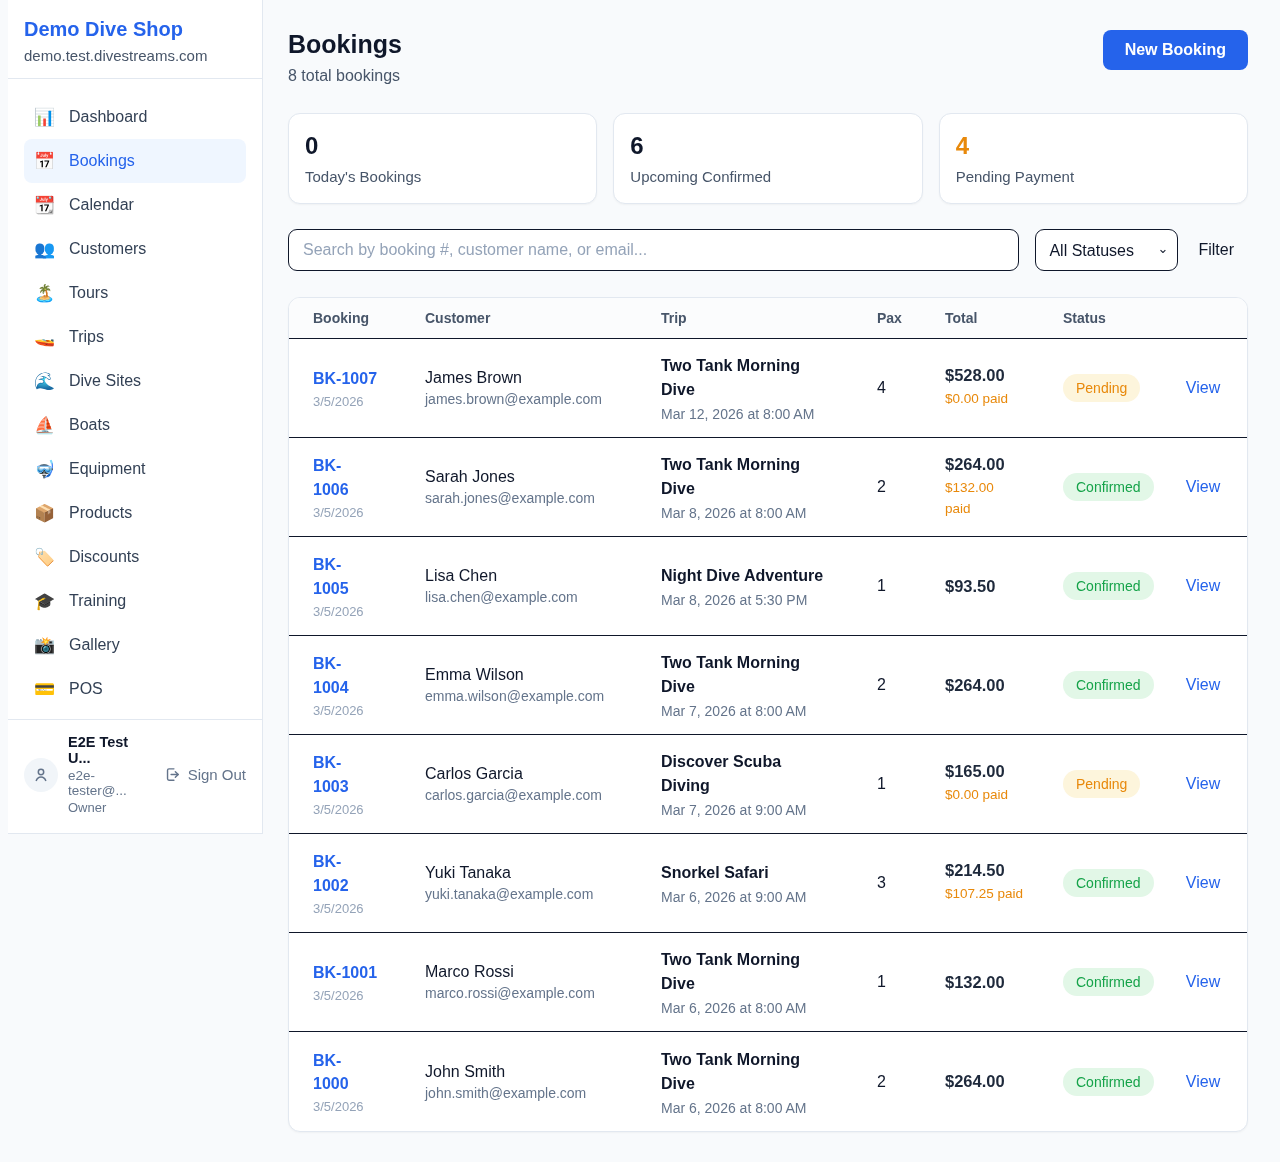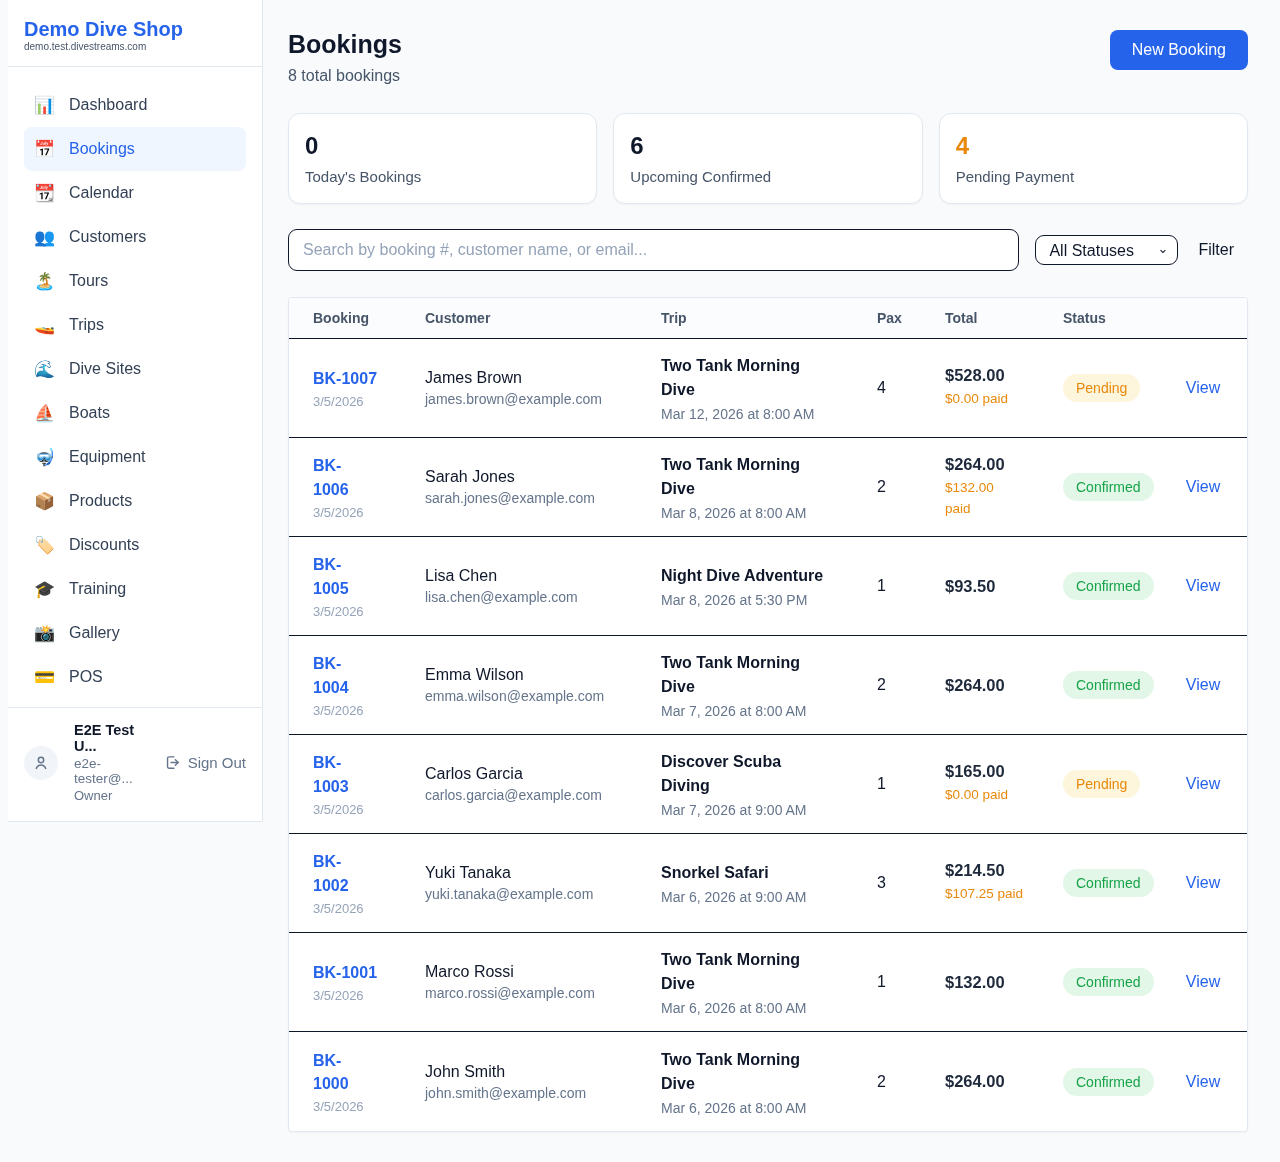--- a/index.html
+++ b/index.html
@@ -14,33 +14,33 @@
   }
   
   .sidebar {
     position:absolute; left:8px; top:0; width:255px;
     background:var(--card-bg,#fff);
     border-right:1px solid var(--border,#e2e8f0);
     border-bottom:1px solid var(--border,#e2e8f0);
   }
   .brand { padding:18px 16px 14px 16px; border-bottom:1px solid var(--border,#e2e8f0); }
   .brand-name { color:var(--accent,#2563eb); font-size:20px; font-weight:700; }
-  .brand-domain { color:var(--muted2,#475569); font-size:10px; }
+  .brand-domain { color:var(--muted2,#475569); font-size:15px; margin-top:6px; }
   .nav { padding:16px 16px 8px 16px; }
   .nav-item {
     display:flex; align-items:center; gap:13px;
     height:44px; padding:0 10px; border-radius:8px;
     font-size:16px; color:#334155; cursor:pointer;
   }
   .nav-item.active { background:#eff6ff; color:var(--accent,#2563eb); font-weight:500; }
   .nav-icon { width:22px; font-size:17px; text-align:center; font-family:"DejaVu Sans",sans-serif; }
   .user-box {
     border-top:1px solid var(--border,#e2e8f0);
     padding:14px 16px 18px 16px;
-    display:flex; align-items:center; gap:16px;
+    display:flex; align-items:center; gap:10px;
   }
   .avatar {
     width:34px; height:34px; border-radius:50%;
     background:#f1f5f9; flex:0 0 34px;
     display:flex; align-items:center; justify-content:center;
   }
   .user-meta { flex:1 1 auto; min-width:0; }
   .user-name { font-size:14.5px; font-weight:700; color:var(--dark,#0f172a); }
   .user-email { font-size:13.5px; color:var(--muted,#64748b); margin-top:2px; }
   .user-role { font-size:13px; color:var(--muted,#64748b); margin-top:2px; }
@@ -48,58 +48,58 @@
     display:flex; align-items:center; gap:7px;
     color:var(--muted,#64748b); font-size:15px; cursor:pointer; white-space:nowrap;
   }
   
   .main { position:absolute; left:256px; top:0; width:1024px; padding:30px 32px; }
   .page-head { display:flex; justify-content:space-between; align-items:flex-start; }
   .page-title { font-size:25px; font-weight:700; color:var(--dark,#0f172a); }
   .page-sub { font-size:16px; color:var(--muted2,#475569); margin-top:8px; }
   .btn-primary {
     background:var(--accent,#2563eb); color:#fff; border:none; cursor:pointer;
-    font-size:16px; font-weight:400; font-family:inherit;
+    font-size:16px; font-weight:700; font-family:inherit;
     padding:11px 22px; border-radius:8px;
   }
   .stats { display:flex; gap:16px; margin-top:28px; }
   .stat-card {
     flex:1; background:var(--card-bg,#fff);
     border:1px solid var(--border,#e2e8f0); border-radius:12px;
     padding:18px 16px; box-shadow:0 1px 2px rgba(0,0,0,.04);
   }
   .stat-value { font-size:24px; font-weight:700; color:var(--dark,#0f172a); }
   .stat-value.orange { color:var(--orange,#e8890b); }
   .stat-label { font-size:15px; color:var(--muted2,#475569); margin-top:8px; }
   .filter-row { display:flex; align-items:center; gap:16px; margin-top:25px; }
   .search-input {
     flex:1; height:42px; border:1.5px solid var(--dark-border,#0f172a);
     border-radius:9px; padding:0 14px; font-size:16px; font-family:inherit;
     color:var(--dark,#0f172a); background:#fff; outline:none;
   }
   .search-input::placeholder { color:var(--faint,#94a3b8); }
   .select-wrap { position:relative; width:143px; flex:0 0 143px; }
   .status-select {
-    width:100%; height:30px; border:1.5px solid var(--dark-border,#0f172a);
+    width:100%; height:42px; border:1.5px solid var(--dark-border,#0f172a);
     border-radius:9px; background:#fff; font-size:16px; font-family:inherit;
     color:var(--dark,#0f172a); padding:0 28px 0 13px;
     appearance:none; -webkit-appearance:none; cursor:pointer;
   }
   .select-chevron {
     position:absolute; right:10px; top:50%; transform:translateY(-58%);
     font-size:13px; color:var(--dark,#0f172a); pointer-events:none;
   }
   .filter-btn {
     background:none; border:none; font-family:inherit; cursor:pointer;
     font-size:16px; color:var(--dark,#0f172a); padding:0 14px 0 4px;
   }
   
   .table-card {
     margin-top:26px; background:var(--card-bg,#fff);
-    border:1px solid var(--border,#e2e8f0); border-radius:4px;
+    border:1px solid var(--border,#e2e8f0); border-radius:12px;
     overflow:hidden; box-shadow:0 1px 2px rgba(0,0,0,.04);
   }
   .tgrid {
     display:grid;
     grid-template-columns:112px 236px 216px 68px 118px 122px 1fr;
     align-items:center; padding:0 24px;
   }
   .thead {
     height:41px; background:#fbfcfd;
     border-bottom:1.5px solid var(--dark-border,#0f172a);

